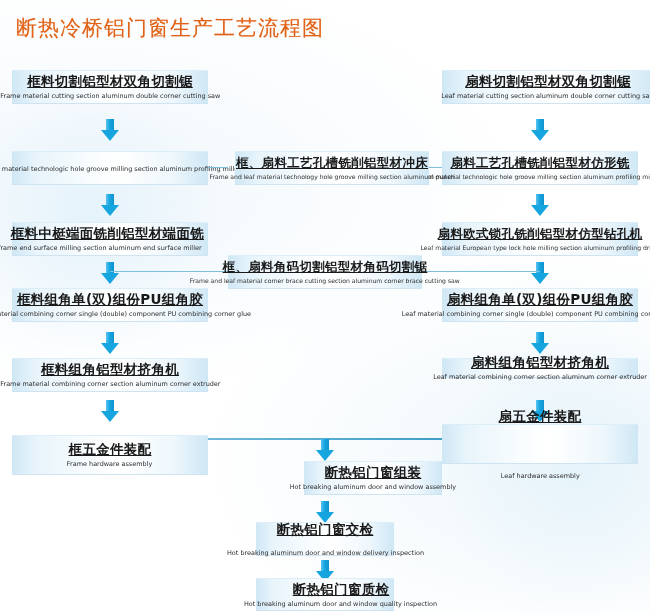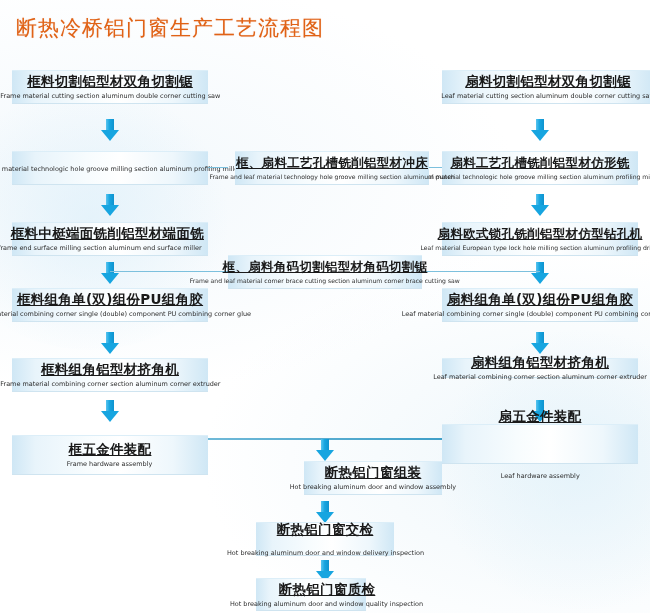--- a/index.html
+++ b/index.html
@@ -273,18 +273,18 @@
   <div class="box" style="left:256px; top:522px; width:138px; height:34px;gap:9px;">
     <div class="cn">断热铝门窗交检</div>
     <div class="en">Hot breaking aluminum door and window delivery inspection</div>
   </div>
 
   <div class="arrow-down" style="left:316px; top:560px;">
     <div class="shaft"></div>
       <div class="head"></div>
   </div>
 
-  <div class="box" style="left:256px; top:578px; width:110px; height:33px;padding-left:36px;">
+  <div class="box" style="left:256px; top:578px; width:138px; height:33px;padding-left:36px;">
     <div class="cn">断热铝门窗质检</div>
     <div class="en">Hot breaking aluminum door and window quality inspection</div>
   </div>
 
 </div>
 
 </body></html>

